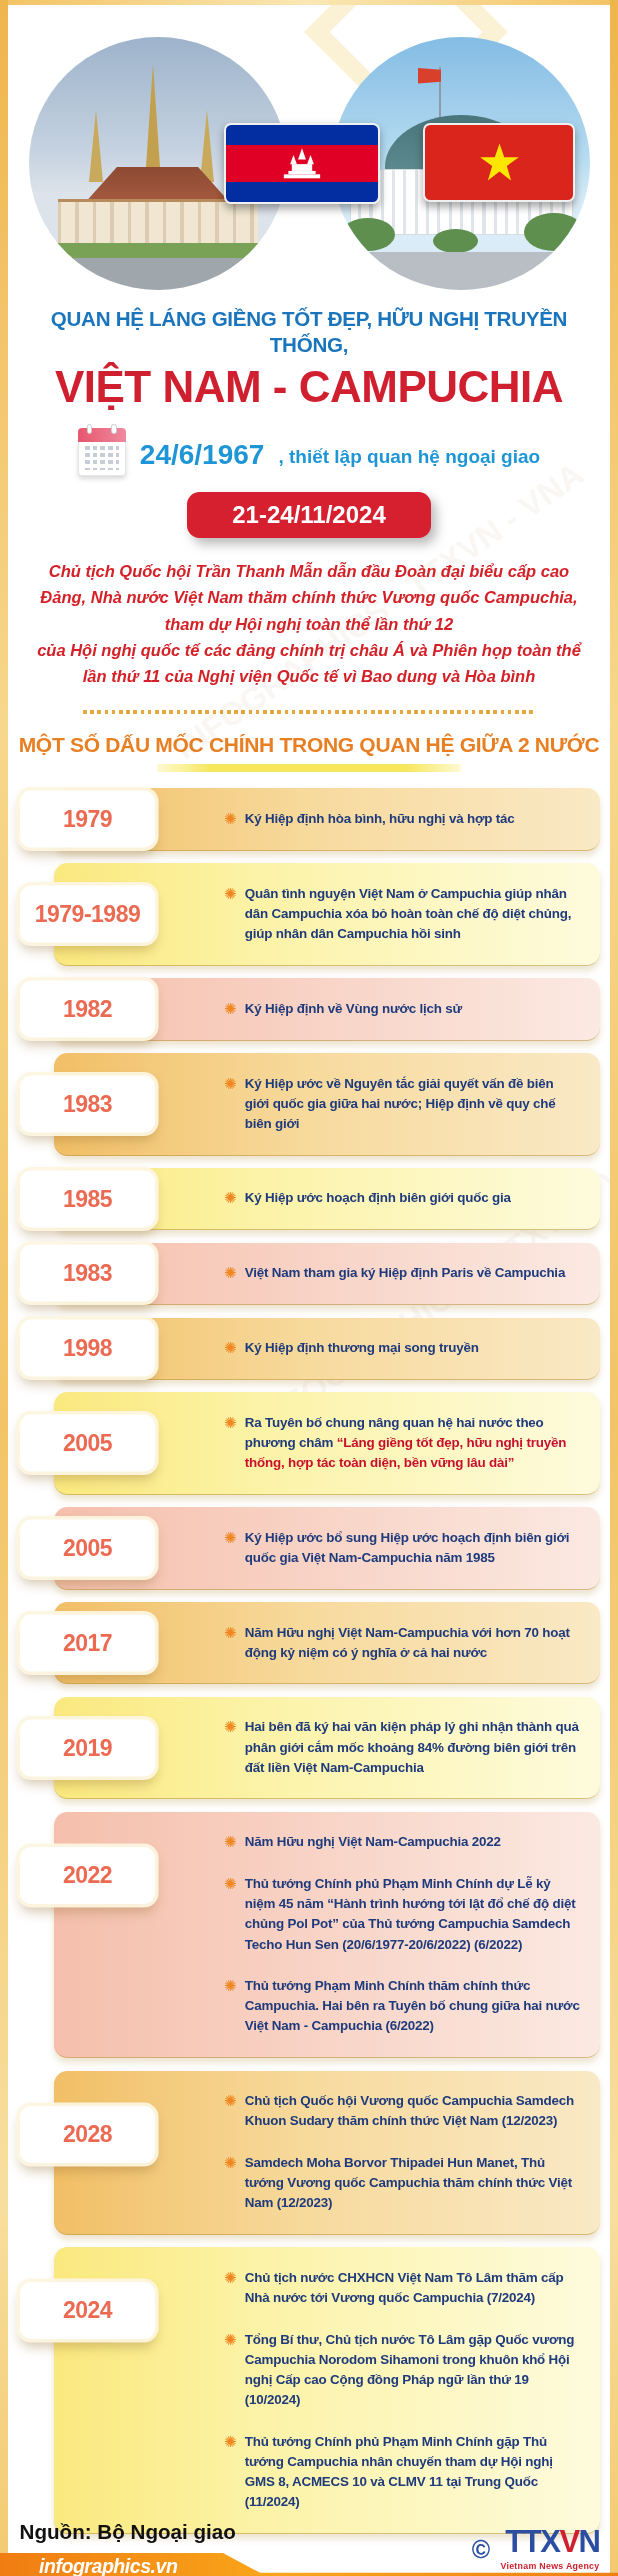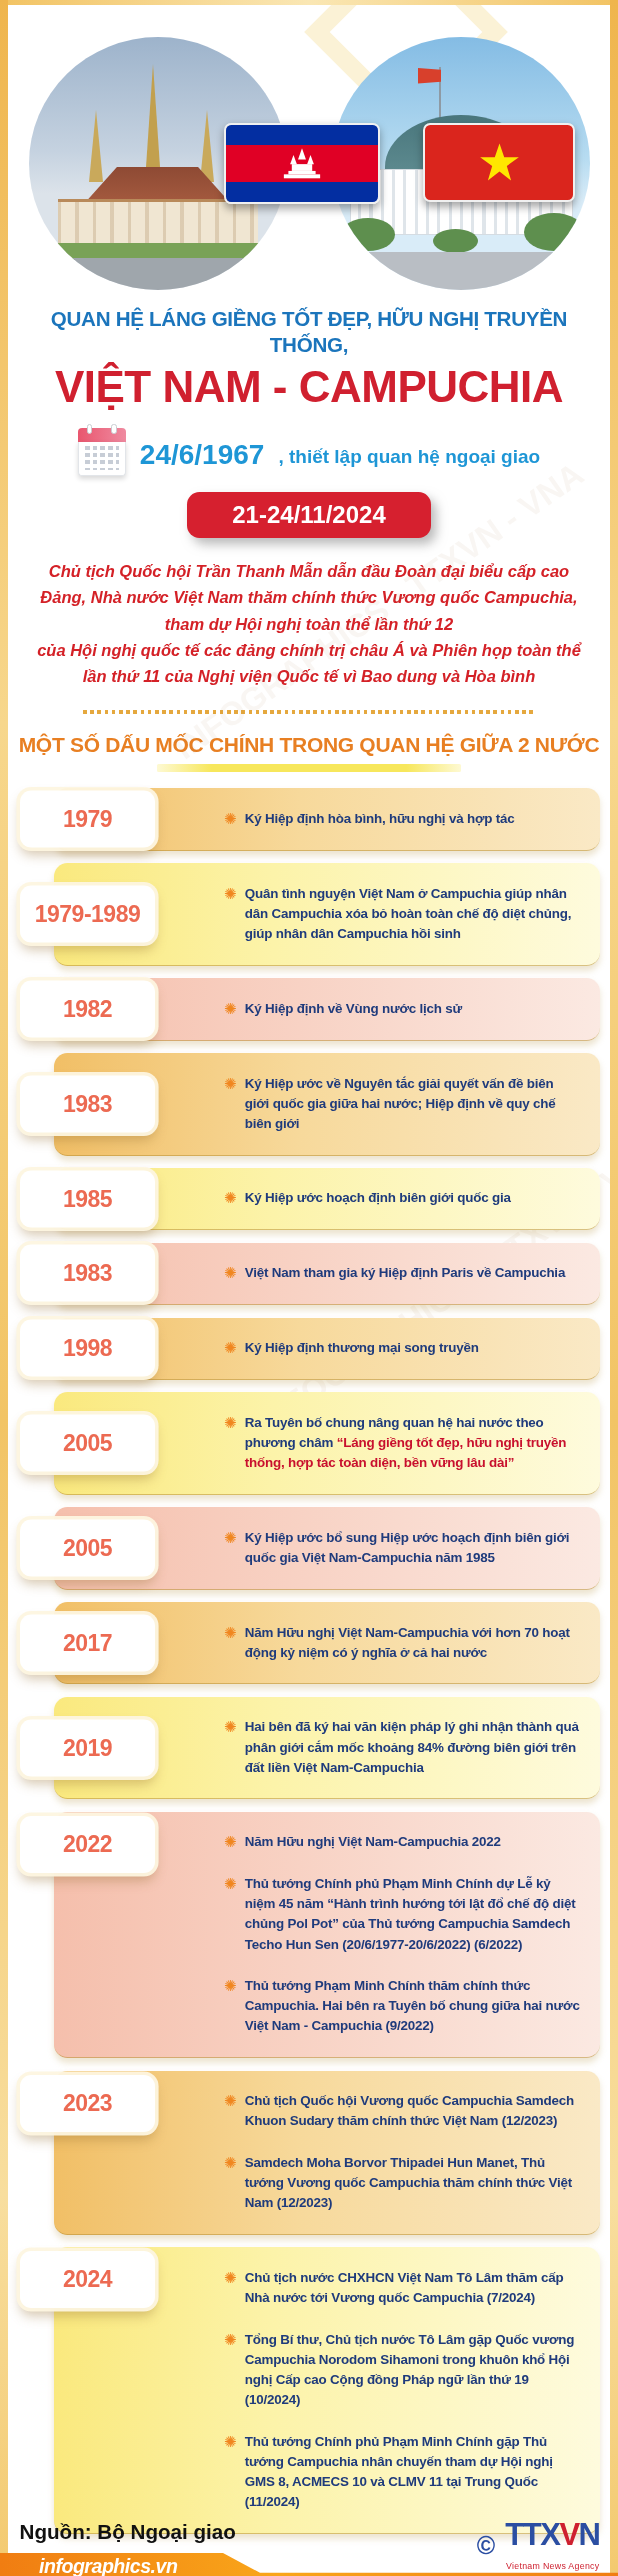--- a/index.html
+++ b/index.html
@@ -92,42 +92,42 @@
     padding:20.6px 18.5px 20.6px 170px; border-bottom:1.5px solid rgba(185,145,55,.55);
     box-shadow:0 4.1px 6.2px rgba(190,160,90,.28); }
   .tone-gold   { background:linear-gradient(90deg,#F1BF66,#F7D99B 45%,#FAE9C6); }
   .tone-yellow { background:linear-gradient(90deg,#FAE97E,#FCF3A9 40%,#FEFBDD); }
   .tone-pink   { background:linear-gradient(90deg,#F5BFAC,#F8D2C4 45%,#FBE9E2); }
   .year-box { position:absolute; left:-34px; top:50%; transform:translateY(-50%);
     width:135px; height:57px; background:#fff; border-radius:11.3px;
     display:flex; align-items:center; justify-content:center;
     color:var(--year-coral); font-size:23px; font-weight:bold; letter-spacing:-0.5px;
     box-shadow:0 0 0 3.6px rgba(253,245,224,.95), 0 7.2px 11.3px rgba(150,110,50,.38); }
-  .card.multi .year-box { top:4px; transform:none; }
+  .card.multi .year-box { top:35px; transform:none; }
   .bullet { display:flex; gap:8.2px; align-items:flex-start; }
   .bullet + .bullet { margin-top:21.6px; }
   .sun { color:var(--bullet-orange); font-size:15px; line-height:1.35; flex:0 0 auto; }
   .btext { color:var(--text-navy); font-size:13.4px; font-weight:bold; line-height:1.5; letter-spacing:-0.2px; }
   .btext .quote { color:var(--quote-red); }
   .wm { position:absolute; color:rgba(150,110,50,.06); font-size:33px; font-weight:bold;
     transform:rotate(-35deg); white-space:nowrap; pointer-events:none; }
   .wm.w1 { left:134px; top:592px; } .wm.w2 { left:216px; top:1267px; }
   
   .source { position:absolute; left:19.6px; bottom:39px; font-size:20.6px; font-weight:bold; color:#111; z-index:45; }
   .brand-bar { position:absolute; left:0; right:0; bottom:0; height:30px; z-index:60;
     background:linear-gradient(90deg,#F07D12,#F9A61A 45%,#F07D12);
     clip-path:polygon(0 0,223px 0,260px 66%,100% 66%,100% 100%,0 100%); }
   .brand-text { position:absolute; left:39px; bottom:4.6px; z-index:61; color:#fff;
     font-style:italic; font-weight:bold; font-size:19.6px; letter-spacing:-0.5px; }
   .ttxvn { position:absolute; right:18.5px; bottom:12.4px; display:flex; align-items:center; gap:10.3px; z-index:61; }
   .copyright { font-size:25px; color:#2B4EA2; font-weight:bold; line-height:1; }
   .logo-block { text-align:right; }
   .logo-main { font-size:31px; font-weight:bold; color:#2B4EA2; letter-spacing:-1.5px; line-height:.9; }
   .logo-main .accent { color:#CE202F; }
-  .logo-sub { font-size:8.8px; color:#CE202F; font-weight:normal; margin-top:12px; letter-spacing:0.3px; }
+  .logo-sub { font-size:8.8px; color:#CE202F; font-weight:bold; margin-top:5px; letter-spacing:0.3px; }
 </style>
 </head>
 <body>
 
 <div class="page">
   <div class="frame-top"></div>
   <div class="frame-left"></div>
   <div class="frame-right"></div>
   <div class="diamond"></div>
 
@@ -291,25 +291,25 @@
         <div class="bullet">
           <span class="sun">✺</span>
           <div class="btext">Năm Hữu nghị Việt Nam-Campuchia 2022</div>
         </div>
         <div class="bullet">
           <span class="sun">✺</span>
           <div class="btext">Thủ tướng Chính phủ Phạm Minh Chính dự Lễ kỷ niệm 45 năm “Hành trình hướng tới lật đổ chế độ diệt chủng Pol Pot” của Thủ tướng Campuchia Samdech Techo Hun Sen (20/6/1977-20/6/2022) (6/2022)</div>
         </div>
         <div class="bullet">
           <span class="sun">✺</span>
-          <div class="btext">Thủ tướng Phạm Minh Chính thăm chính thức Campuchia. Hai bên ra Tuyên bố chung giữa hai nước Việt Nam - Campuchia (9/2022)</div>
+          <div class="btext">Thủ tướng Phạm Minh Chính thăm chính thức Campuchia. Hai bên ra Tuyên bố chung giữa hai nước Việt Nam - Campuchia (6/2022)</div>
         </div>
       </div>
       <div class="card tone-gold multi">
-        <div class="year-box">2023</div>
+        <div class="year-box">2028</div>
         <div class="bullet">
           <span class="sun">✺</span>
           <div class="btext">Chủ tịch Quốc hội Vương quốc Campuchia Samdech Khuon Sudary thăm chính thức Việt Nam (12/2023)</div>
         </div>
         <div class="bullet">
           <span class="sun">✺</span>
           <div class="btext">Samdech Moha Borvor Thipadei Hun Manet, Thủ tướng Vương quốc Campuchia thăm chính thức Việt Nam (12/2023)</div>
         </div>
       </div>
       <div class="card tone-yellow multi">

